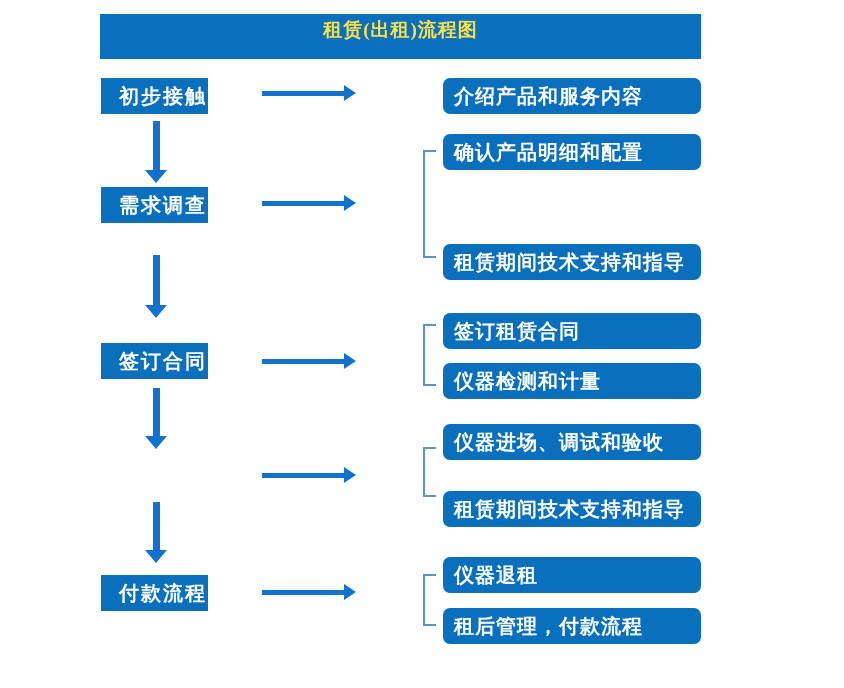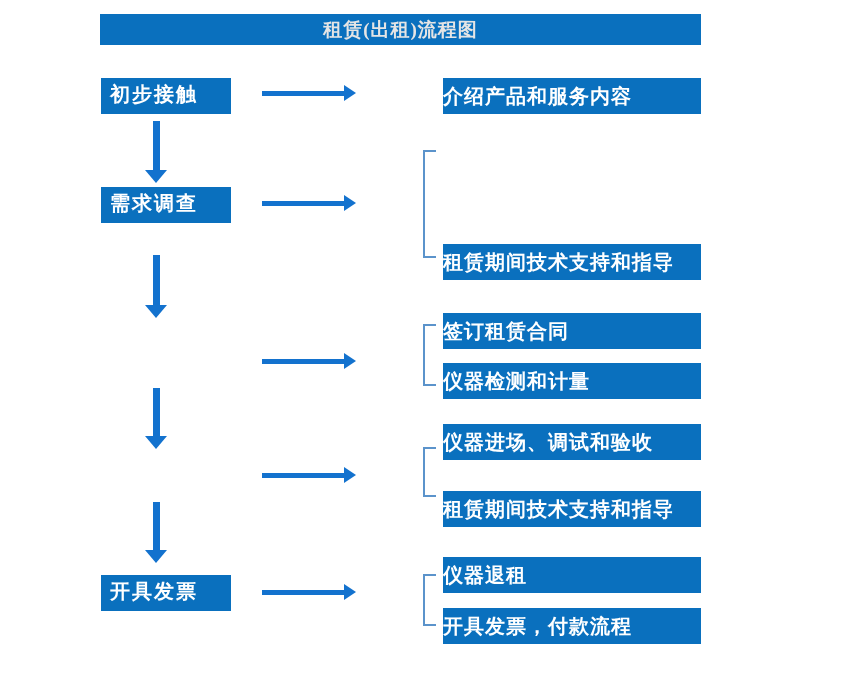--- a/index.html
+++ b/index.html
@@ -9,33 +9,33 @@
   }
   html,body{margin:0;padding:0;background:#fff;}
   .canvas{
     position:relative;
     width:844px;height:688px;
     background:#fff;
     overflow:hidden;
     font-family:"Liberation Serif","DejaVu Serif",serif;
   }
   .title-bar{
-    position:absolute;left:100px;top:14px;width:601px;height:31px;
-    background:var(--blue);color:#e5e5e5;
+    position:absolute;left:100px;top:14px;width:601px;height:45px;
+    background:var(--blue);color:#fde047;
     font-size:19px;font-weight:bold;letter-spacing:1px;
     line-height:31px;text-align:center;
   }
   .box{
     position:absolute;height:36px;line-height:36px;
     background:var(--blue);color:#fff;
     font-size:20px;font-weight:bold;white-space:nowrap;
     box-sizing:border-box;
   }
-  .box.left{left:101px;width:130px;padding-left:9px;letter-spacing:2px;font-family:Liberation Mono, monospace;}
-  .box.right{left:443px;width:258px;letter-spacing:1px;}
+  .box.left{left:101px;width:107px;padding-left:18px;letter-spacing:2px;}
+  .box.right{left:443px;width:258px;padding-left:11px;letter-spacing:1px;border-radius:7px;}
   .h-arrow{
     position:absolute;left:262px;width:94px;height:16px;
     display:flex;align-items:center;
   }
   .h-shaft{flex:1;height:5px;background:var(--arrow);}
   .h-head{
     width:0;height:0;
     border-top:8px solid transparent;border-bottom:8px solid transparent;
     border-left:12px solid var(--arrow);
   }
@@ -57,21 +57,22 @@
 </style>
 </head>
 <body>
 
 <div class="canvas">
 
   <div class="title-bar">租赁(出租)流程图</div>
 
   <div class="box left" style="top:78px">初步接触</div>
   <div class="box left" style="top:187px">需求调查</div>
-  <div class="box left" style="top:575px">开具发票</div>
+  <div class="box left" style="top:343px">签订合同</div>
+  <div class="box left" style="top:575px">付款流程</div>
 
   <div class="v-arrow" style="top:121px;height:62px">
       <span class="v-shaft"></span>
       <span class="v-head"></span>
     </div>
   <div class="v-arrow" style="top:255px;height:63px">
       <span class="v-shaft"></span>
       <span class="v-head"></span>
     </div>
   <div class="v-arrow" style="top:388px;height:61px">
@@ -103,21 +104,22 @@
       <span class="h-shaft"></span>
       <span class="h-head"></span>
     </div>
 
   <div class="bracket" style="top:150px;height:108px"></div>
   <div class="bracket" style="top:324px;height:62px"></div>
   <div class="bracket" style="top:447px;height:50px"></div>
   <div class="bracket" style="top:574px;height:52px"></div>
 
   <div class="box right" style="top:78px">介绍产品和服务内容</div>
+  <div class="box right" style="top:134px">确认产品明细和配置</div>
   <div class="box right" style="top:244px">租赁期间技术支持和指导</div>
   <div class="box right" style="top:363px">仪器检测和计量</div>
   <div class="box right" style="top:313px">签订租赁合同</div>
   <div class="box right" style="top:424px">仪器进场、调试和验收</div>
   <div class="box right" style="top:491px">租赁期间技术支持和指导</div>
   <div class="box right" style="top:557px">仪器退租</div>
-  <div class="box right" style="top:608px">开具发票，付款流程</div>
+  <div class="box right" style="top:608px">租后管理，付款流程</div>
 
 </div>
 
 </body></html>

